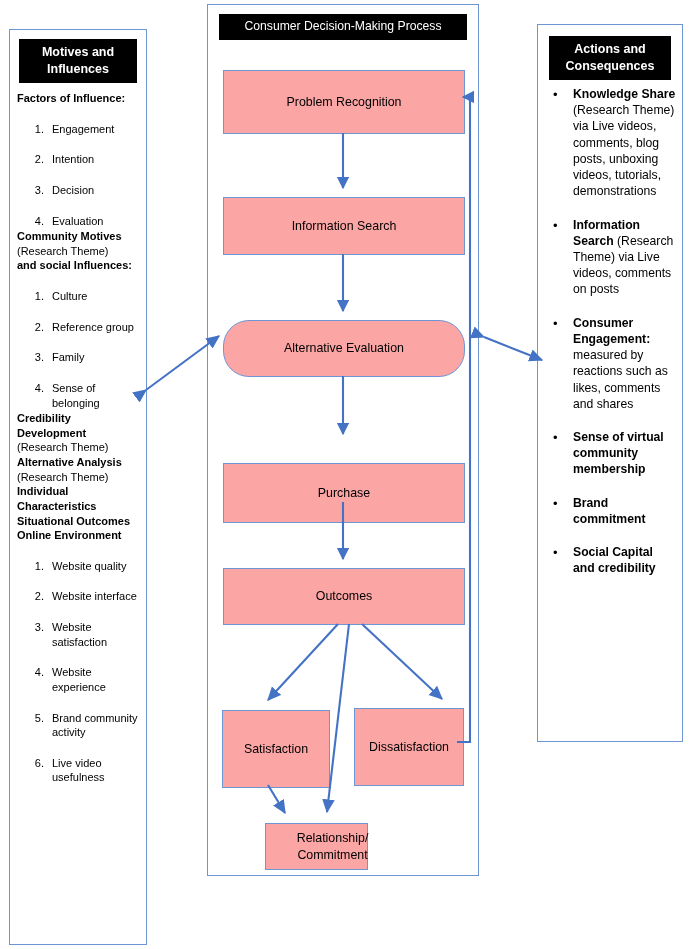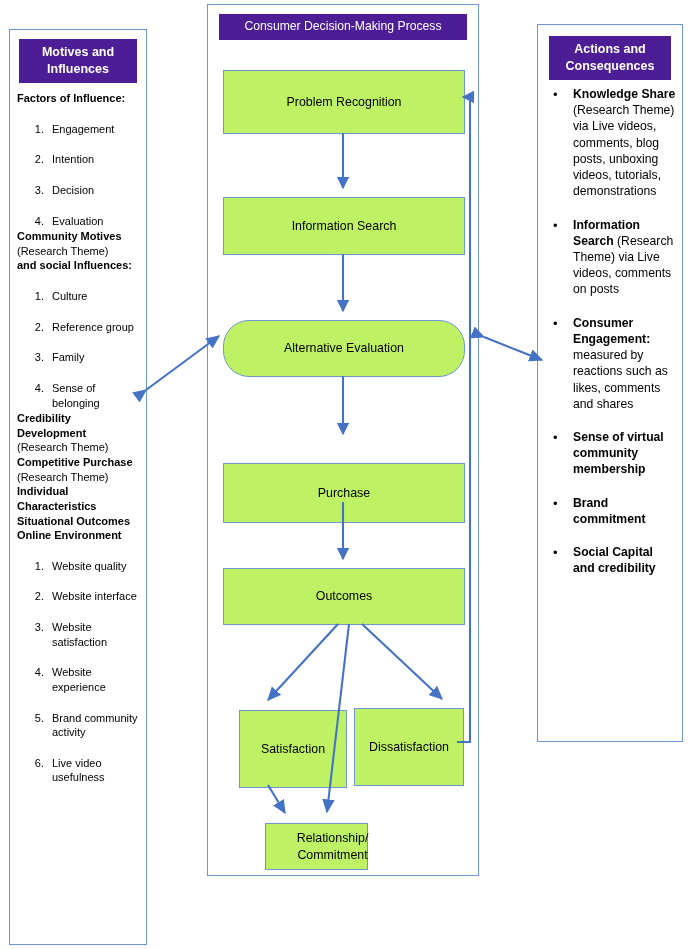--- a/index.html
+++ b/index.html
@@ -18,21 +18,21 @@
 
   
   .panel {
     position: absolute;
     box-sizing: border-box;
     border: 1.5px solid #6f96d4;
     background: #ffffff;
   }
   .panel-header {
     box-sizing: border-box;
-    background: #4c1d95;
+    background: #000000;
     color: #ffffff;
     font-weight: bold;
     text-align: center;
     line-height: 1.32;
     padding: 5px 4px 6px 4px;
   }
 
   
   #left-panel {
     left: 9px;
@@ -85,21 +85,21 @@
     font-size: 12.2px;
     font-weight: normal;
     padding: 5px 2px 6px 2px;
     line-height: 1.2;
   }
 
   .node {
     position: absolute;
     box-sizing: border-box;
     border: 1.5px solid #6f96d4;
-    background: #bef264;
+    background: #fca5a5;
     display: flex;
     align-items: center;
     justify-content: center;
     text-align: center;
     font-size: 12.4px;
     line-height: 1.3;
     color: #000;
   }
 
   
@@ -176,21 +176,21 @@
         <li>Sense of belonging</li>
       </ol>
     </div>
 
     <div>
       <div class="head-line">Credibility Development</div>
       <div class="sub-line">(Research Theme)</div>
     </div>
 
     <div>
-      <div class="head-line">Competitive Purchase</div>
+      <div class="head-line">Alternative Analysis</div>
       <div class="sub-line">(Research Theme)</div>
     </div>
 
     <div>
       <div class="head-line">Individual Characteristics</div>
     </div>
 
     <div>
       <div class="head-line">Situational Outcomes</div>
     </div>
@@ -216,21 +216,21 @@
   <div class="node" style="left:15px; top:65px; width:242px; height:64px;">Problem Recognition</div>
 
   <div class="node" style="left:15px; top:192px; width:242px; height:58px;">Information Search</div>
 
   <div class="node" style="left:15px; top:315px; width:242px; height:57px;border-radius:26px;">Alternative Evaluation</div>
 
   <div class="node" style="left:15px; top:458px; width:242px; height:60px;">Purchase</div>
 
   <div class="node" style="left:15px; top:563px; width:242px; height:57px;">Outcomes</div>
 
-  <div class="node" style="left:31px; top:705px; width:108px; height:78px;">Satisfaction</div>
+  <div class="node" style="left:14px; top:705px; width:108px; height:78px;">Satisfaction</div>
 
   <div class="node" style="left:146px; top:703px; width:110px; height:78px;">Dissatisfaction</div>
 
   <div class="node" style="left:57px; top:818px; width:103px; height:47px; flex-direction:column;padding-left:32px;">Relationship/ Commitment</div>
 </div>
 
 <div class="panel" id="right-panel">
   <div class="panel-header">Actions and Consequences</div>
   <div class="right-body">
     <ul class="bullist">

